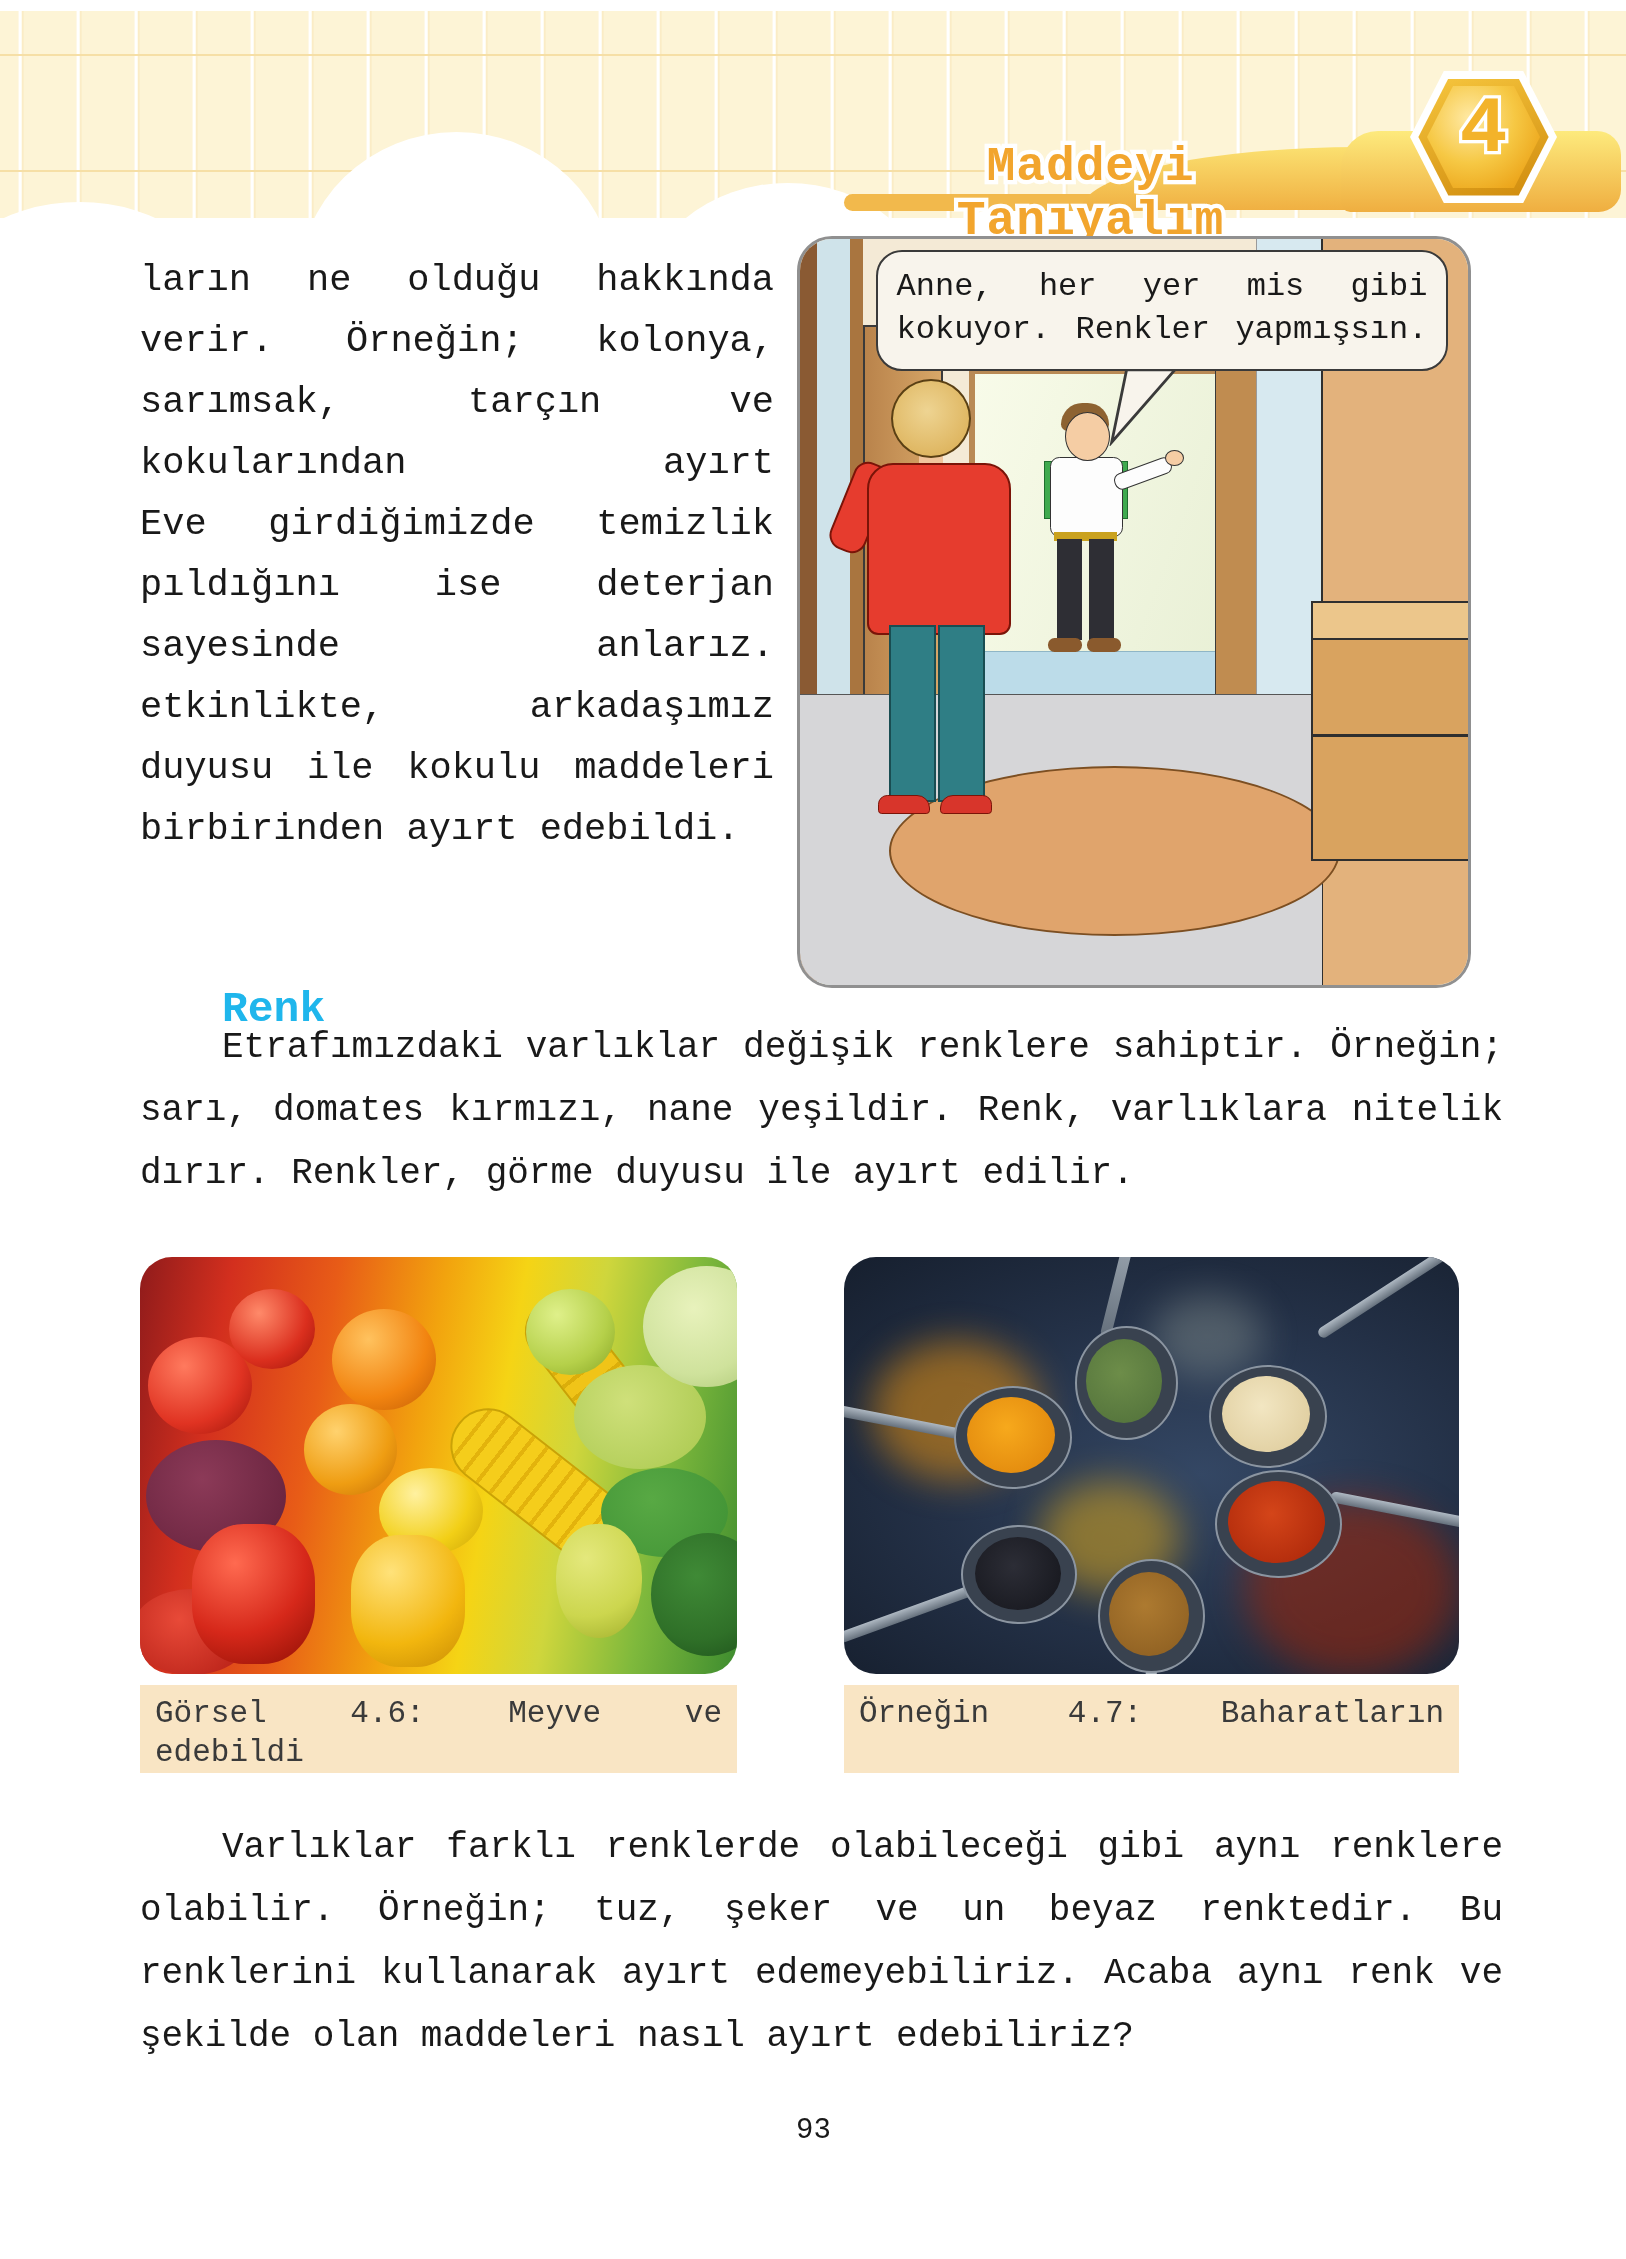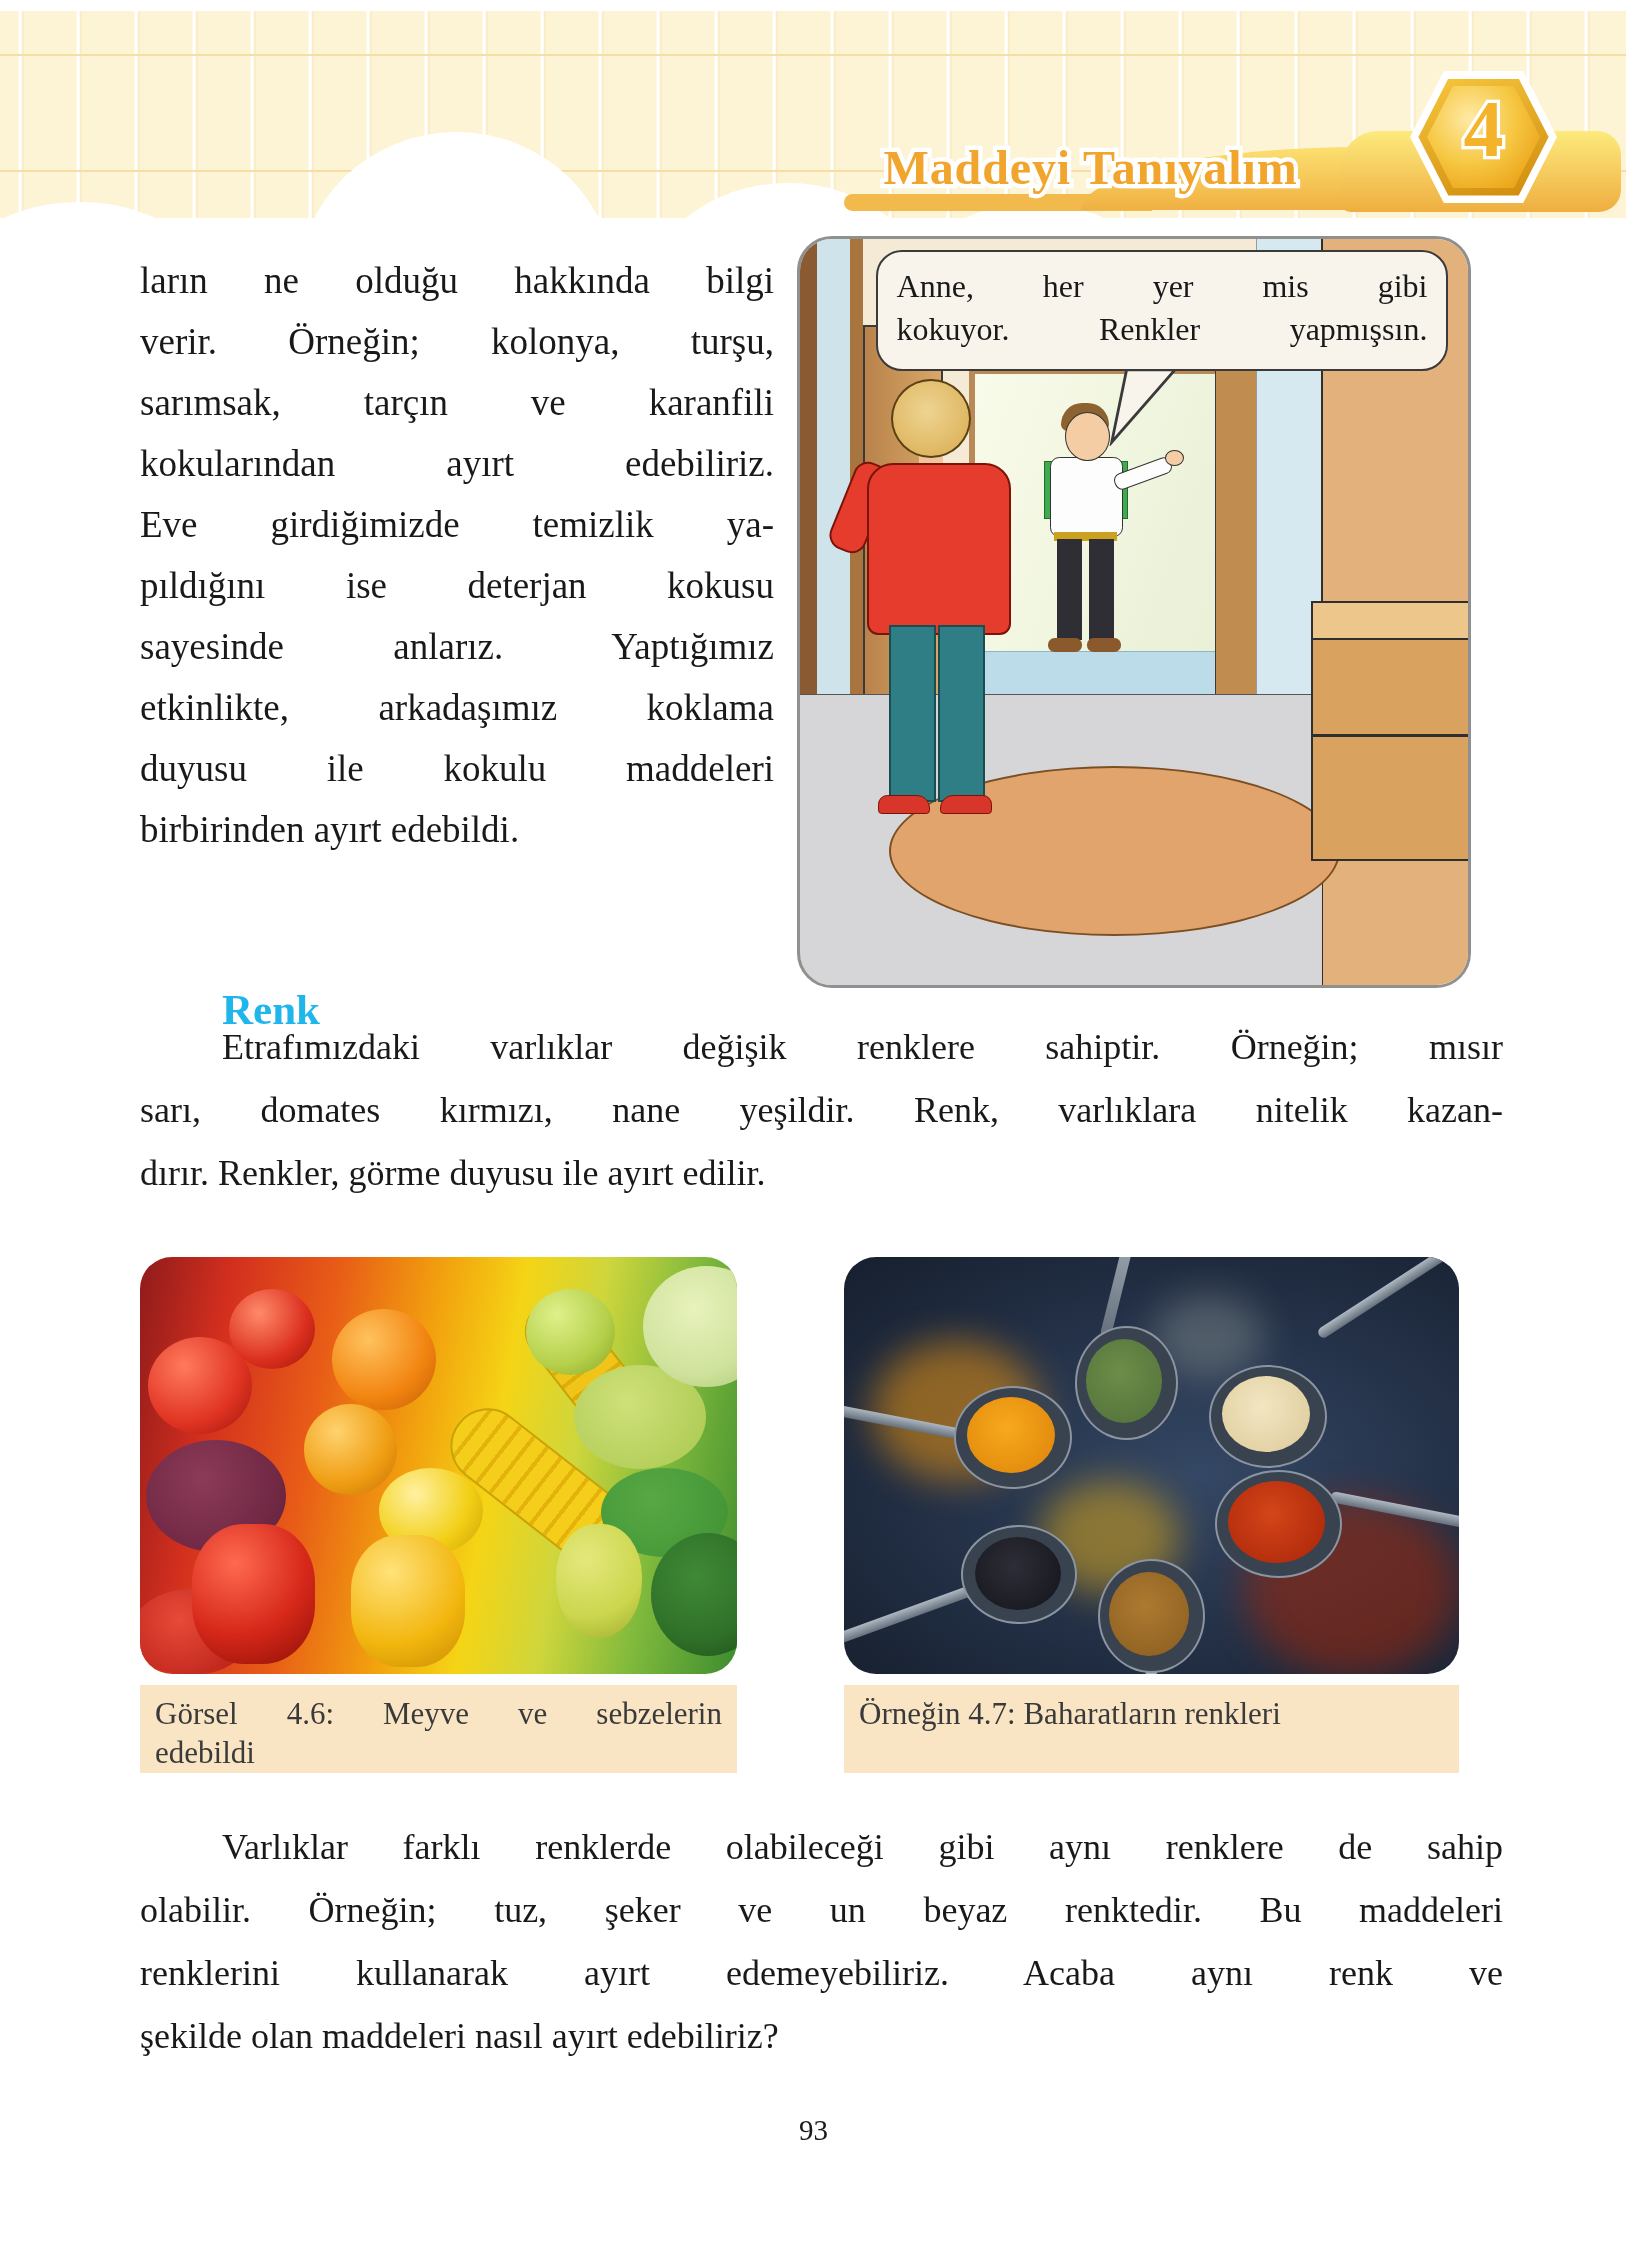--- a/index.html
+++ b/index.html
@@ -1,17 +1,17 @@
 <!DOCTYPE html>
 <html style="font-size:15px"><head>
 <meta charset="utf-8">
 <style>
   html,body{margin:0;padding:0;background:#fff;}
   .page{position:relative;width:1627px;height:2260px;background:#fff;overflow:hidden;
-        font-family:Liberation Serif, serif;color:#191919;}
+        font-family:Liberation Mono, monospace;color:#191919;}
 
   
   .band{position:absolute;left:0;top:11.2px;width:1627px;height:207px;
     background-color:#fdf4d6;
     background-image:
       linear-gradient(to bottom,#f6dfa6 1.9px,transparent 1.9px),
       linear-gradient(to right,#ffffff 2.8px,transparent 2.8px),
       linear-gradient(to right,#f9e7bb 0.9px,transparent 0.9px);
     background-size:100% 116px,58px 100%,58px 100%;
     background-position:0 43px,18.6px 0,22.4px 0;}

